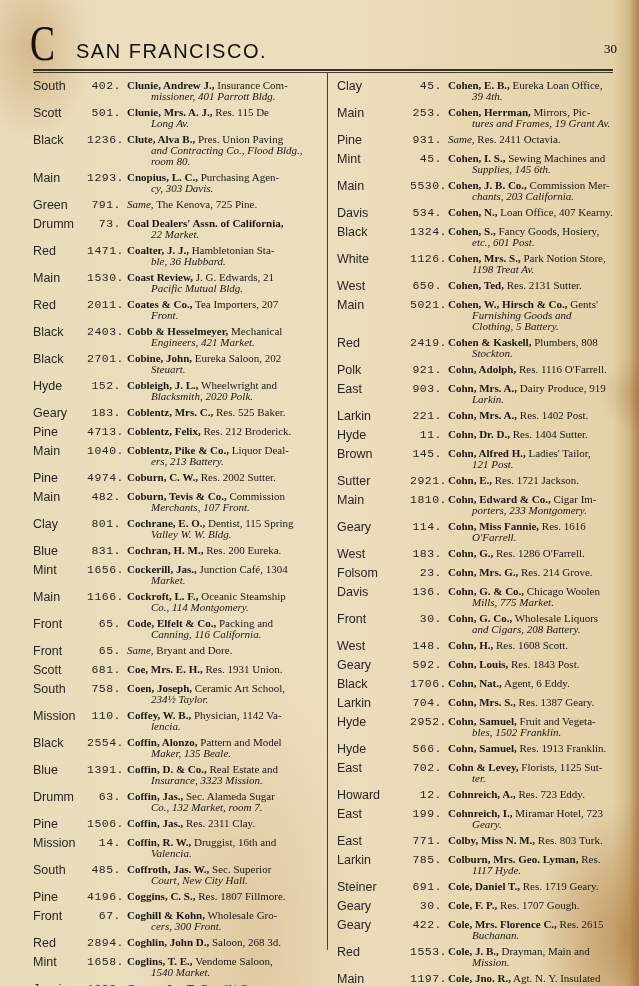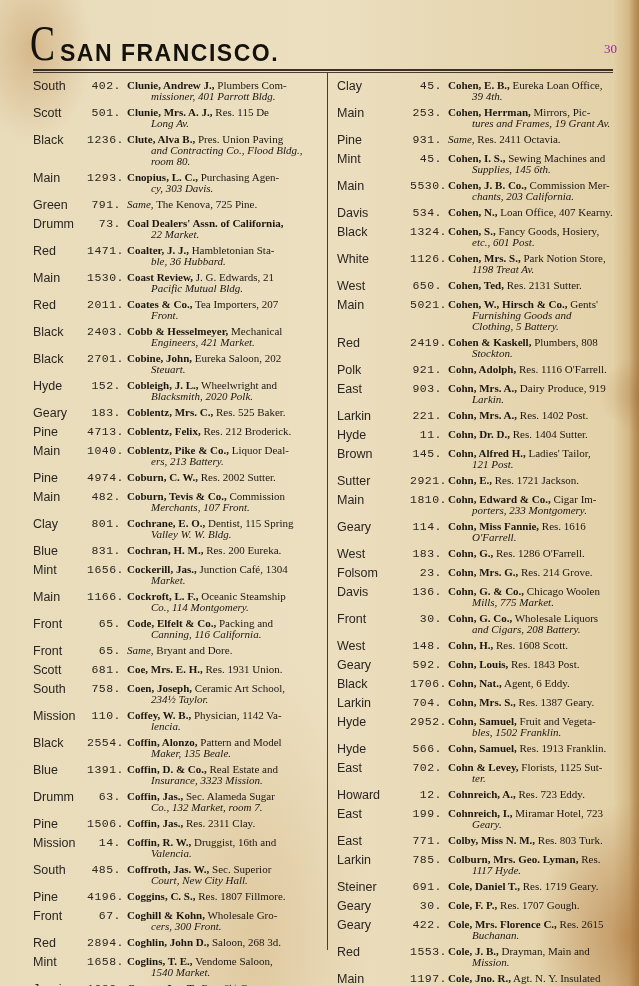--- a/index.html
+++ b/index.html
@@ -19,27 +19,27 @@
     position: absolute; right: 0; top: 0; width: 10px; height: 986px;
     background: linear-gradient(90deg, rgba(160,110,60,0) 0%, rgba(150,100,50,0.55) 100%);
   }
   .header { position: absolute; left: 0; top: 0; width: 639px; height: 72px; }
   .big-c {
     position: absolute; left: 30px; top: 18px;
     font-family: "Liberation Serif", serif; font-size: 50px; line-height: 50px;
     transform: scaleX(0.75); transform-origin: left top; color: #15110d;
   }
   .title {
-    position: absolute; left: 60px; top: 40px;
-    font-family: "Liberation Sans", sans-serif; font-weight: bold; font-size: 23px;
+    position: absolute; left: 76px; top: 40px;
+    font-family: "Liberation Sans", sans-serif; font-weight: normal; font-size: 20px;
     letter-spacing: 1.5px; color: #15110d;
   }
   .page-num {
     position: absolute; left: 604px; top: 41px;
-    font-family: "Liberation Serif", serif; font-size: 13px; color: #a21caf;
+    font-family: "Liberation Serif", serif; font-size: 13px; color: #000000;
   }
   .rule1 { position: absolute; left: 33px; top: 69px; width: 580px; height: 2px; background: #3b3024; }
   .rule2 { position: absolute; left: 33px; top: 72px; width: 580px; height: 1px; background: #4b3e30; }
   .col-div { position: absolute; left: 327px; top: 73px; width: 1px; height: 877px; background: #4a3d2f; }
 
   .col { position: absolute; top: 77px; }
   .col.left { left: 33px; width: 290px; }
   .col.right { left: 337px; width: 278px; }
 
   .entry { display: flex; align-items: flex-start; margin-bottom: 2px; }
@@ -73,21 +73,21 @@
   <div class="page-num">30</div>
 </div>
 <div class="rule1"></div>
 <div class="rule2"></div>
 <div class="col-div"></div>
 
 <div class="col left" id="col-left">
     <div class="entry">
       <span class="exch">South</span>
       <span class="num">402.</span>
-      <span class="text"><span class="name">Clunie, Andrew J.,</span><span> Plumbers Com-</span><span class="line2">missioner, 401 Parrott Bldg.</span></span>
+      <span class="text"><span class="name">Clunie, Andrew J.,</span><span> Insurance Com-</span><span class="line2">missioner, 401 Parrott Bldg.</span></span>
     </div>
     <div class="entry">
       <span class="exch">Scott</span>
       <span class="num">501.</span>
       <span class="text"><span class="name">Clunie, Mrs. A. J.,</span><span> Res. 115 De</span><span class="line2">Long Av.</span></span>
     </div>
     <div class="entry">
       <span class="exch">Black</span>
       <span class="num">1236.</span>
       <span class="text"><span class="name">Clute, Alva B.,</span><span> Pres. Union Paving</span><span class="line2">and Contracting Co., Flood Bldg., room 80.</span></span>

